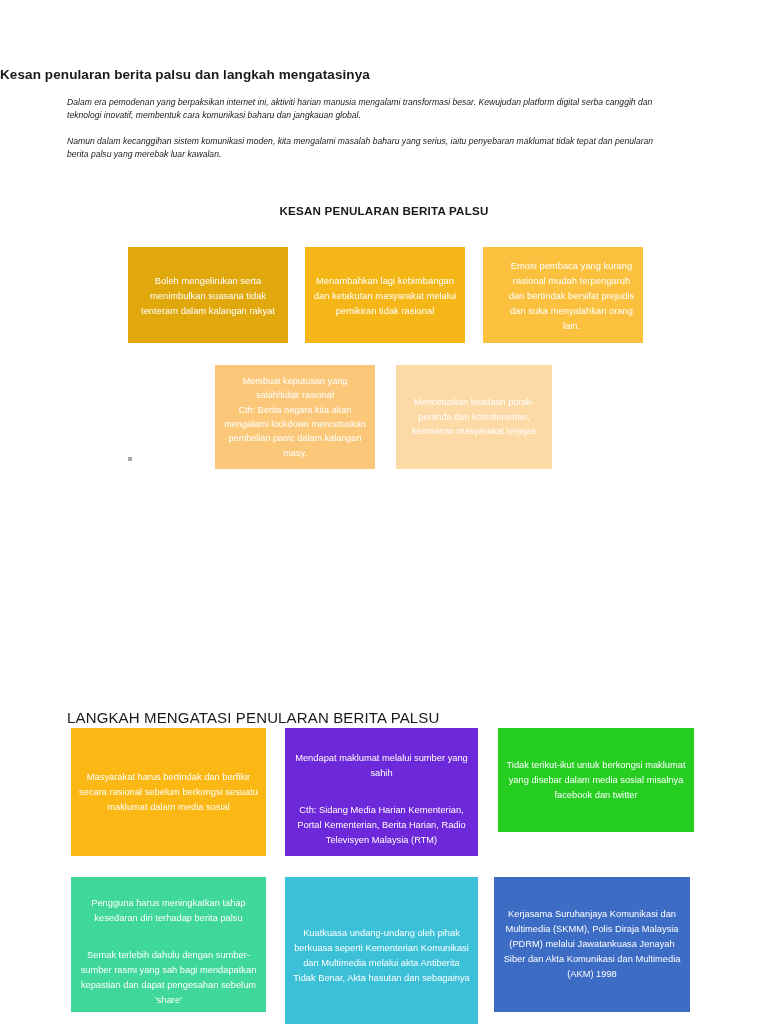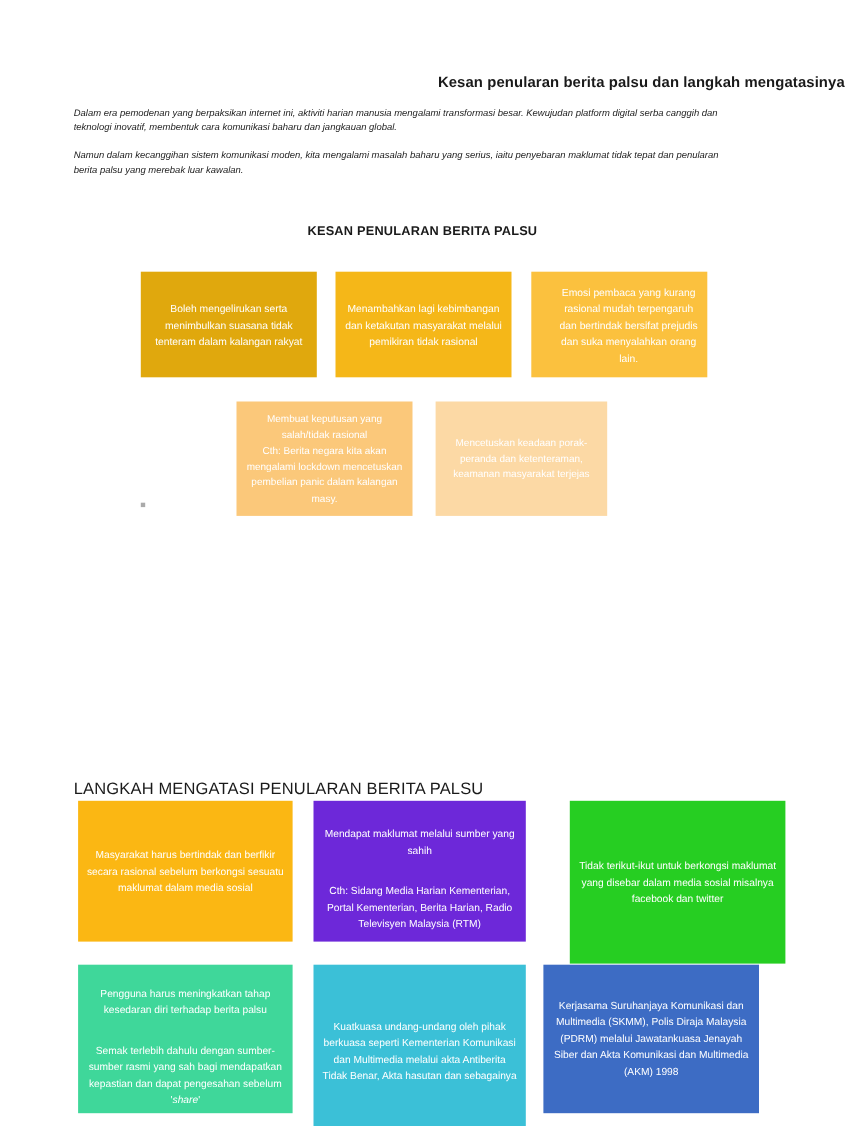--- a/index.html
+++ b/index.html
@@ -22,21 +22,21 @@
     width: 768px;
     height: 1024px;
   }
 
   
   .doc-title {
     position: absolute;
     left: 0;
     top: 67px;
     width: 768px;
-    text-align: right;
+    text-align: left;
     font-size: 13.5px;
     font-weight: bold;
     color: #1a1a1a;
     letter-spacing: 0.1px;
   }
 
   .intro-para {
     position: absolute;
     left: 67px;
     width: 607px;
@@ -133,39 +133,39 @@
   }
   .langkah-1 {
     left: 71px; top: 728px; width: 195px; height: 128px;
     background: #FBB713;
   }
   .langkah-2 {
     left: 285px; top: 728px; width: 193px; height: 128px;
     background: #6d28d9;
   }
   .langkah-3 {
-    left: 518px; top: 728px; width: 196px; height: 148px;
+    left: 498px; top: 728px; width: 196px; height: 104px;
     background: #26CE22;
   }
   .langkah-4 {
     left: 71px; top: 877px; width: 195px; height: 135px;
     background: #3FD79A;
   }
   .langkah-5 {
     left: 285px; top: 877px; width: 193px; height: 157px;
     background: #3BC0D7;
   }
   .langkah-6 {
     left: 494px; top: 877px; width: 196px; height: 135px;
     background: #3D6CC4;
   }
 
   .para-gap { display: block; height: 7px; }
 
-  .italic-word { font-style: italic; }
+  .italic-word { }
 
   
   .stray-mark {
     position: absolute;
     left: 128px;
     top: 457px;
     width: 4px;
     height: 4px;
     background: #8d8d8d;
     opacity: 0.75;

